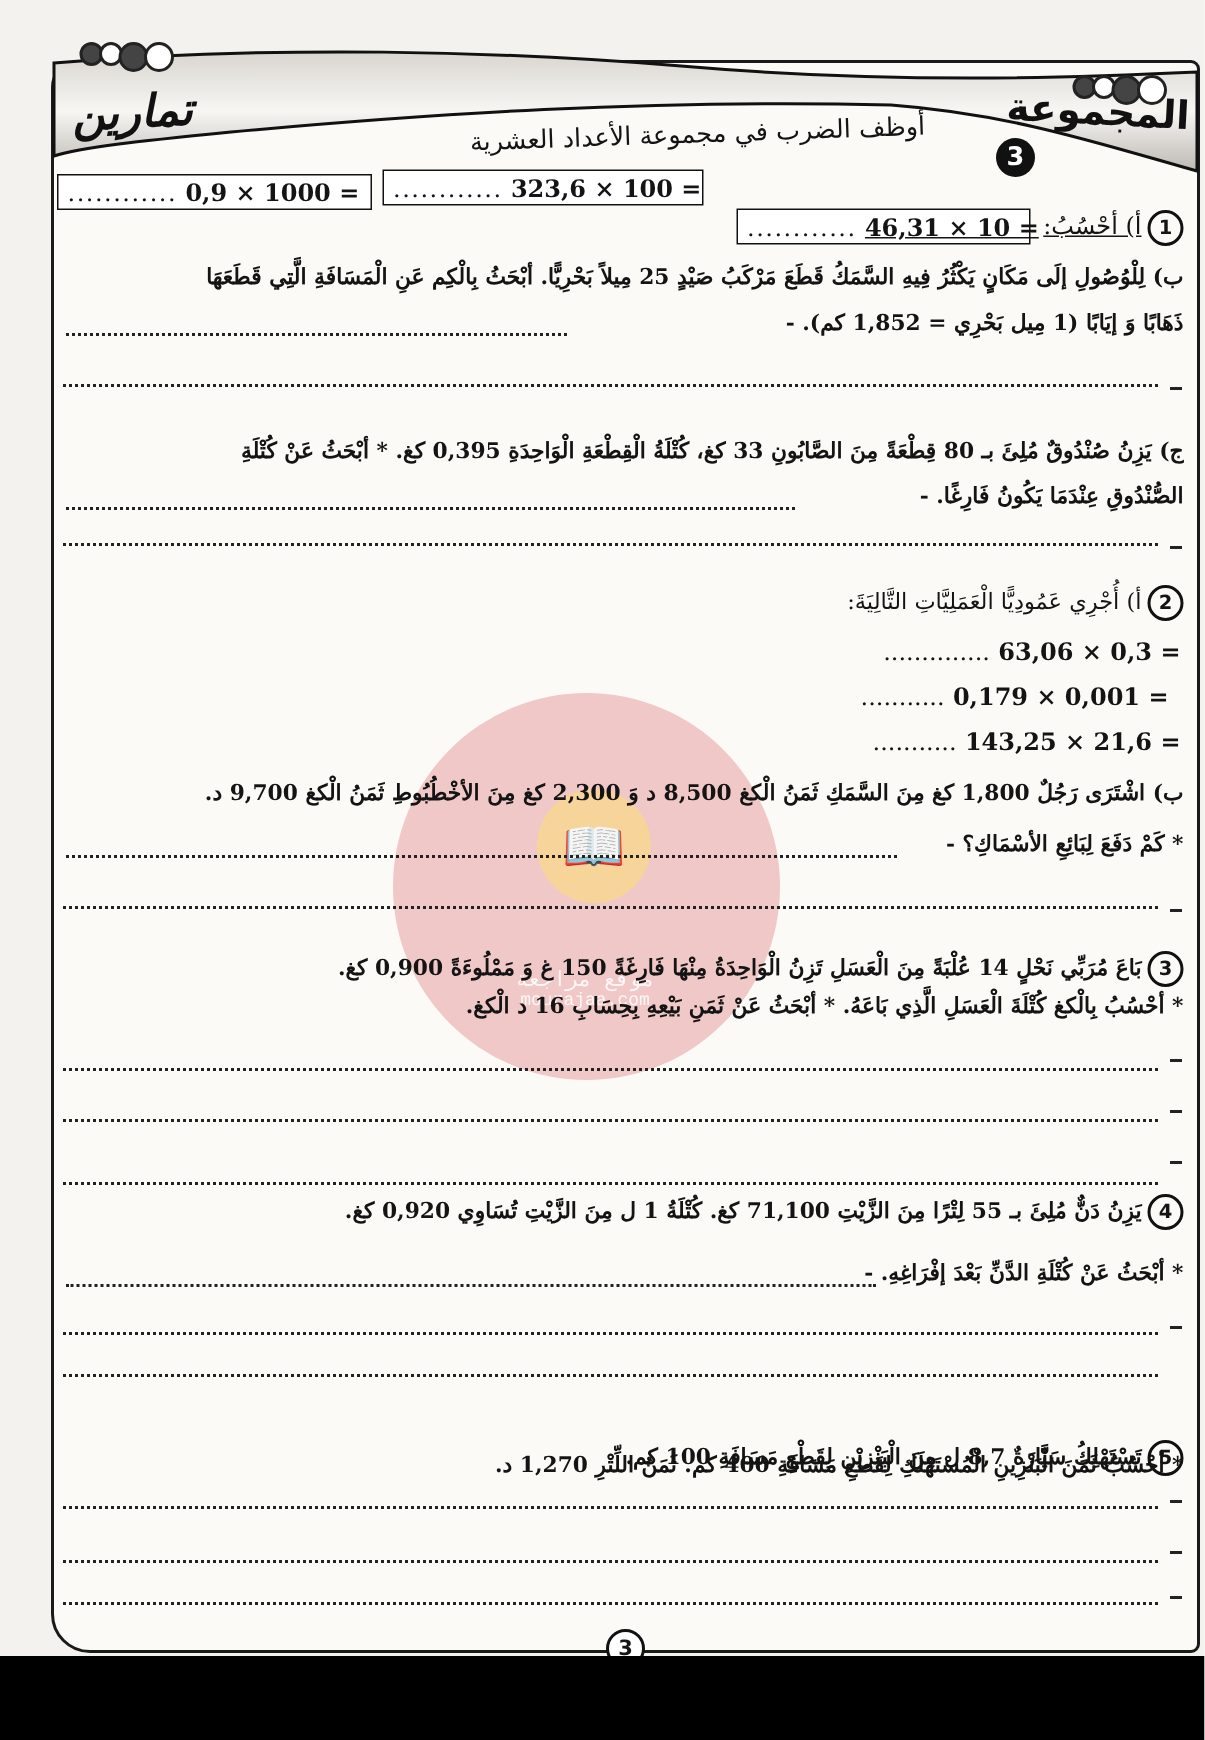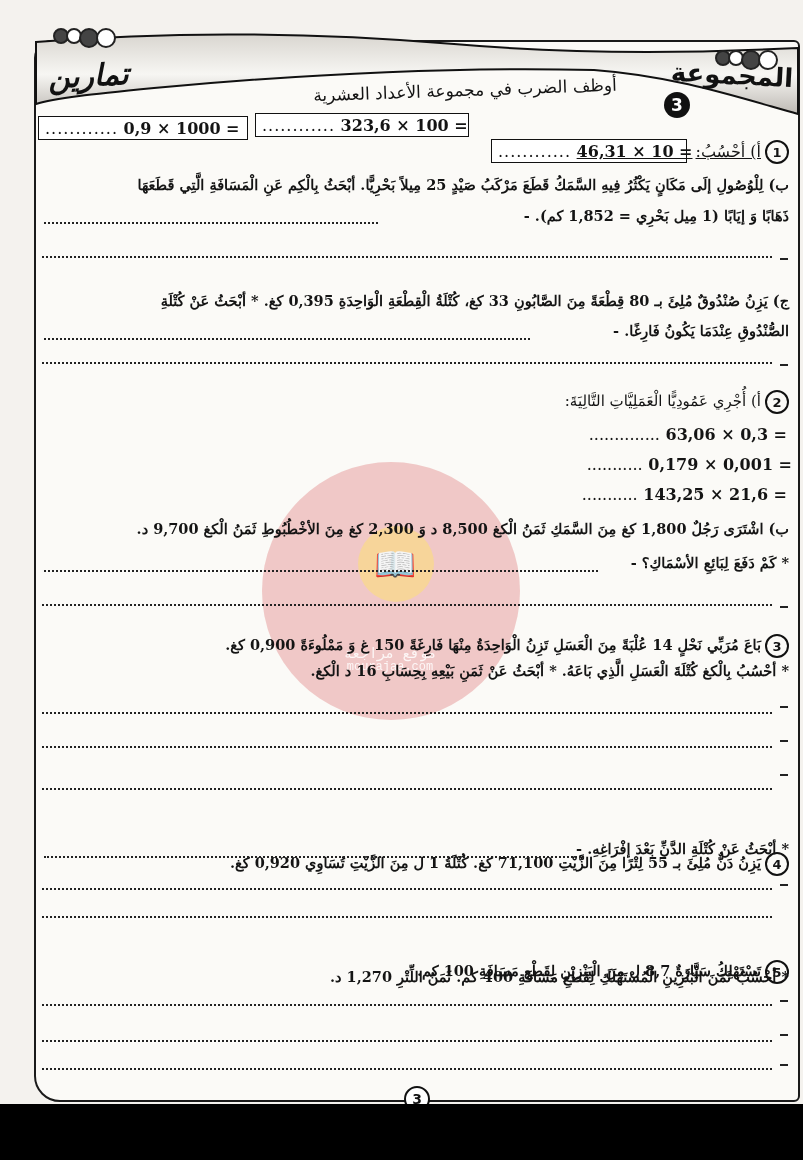--- a/index.html
+++ b/index.html
@@ -165,21 +165,21 @@
   <div class="dotline" style="left:42px; top:362px; width:730px;"></div>
 </div>
 
 <div>
   <div class="row" style="top:390px; right:14px; font-size:15px;">
     <span class="num-circle">2</span><span>أ) أُجْرِي عَمُودِيًّا الْعَمَلِيَّاتِ التَّالِيَةَ:</span>
   </div>
   <div class="eq" style="right:16px; top:425px;">
     <span class="dots">..............</span> <span>63,06 × 0,3 =</span>
   </div>
-  <div class="eq" style="right:11px; top:455px;">
+  <div class="eq" style="right:24px; top:455px;">
     <span class="dots">...........</span> <span>0,179 × 0,001 =</span>
   </div>
   <div class="eq" style="right:16px; top:485px;">
     <span class="dots">...........</span> <span>143,25 × 21,6 =</span>
   </div>
 
   <div class="row b" style="top:520px; right:14px; font-size:14.5px;">ب) اشْتَرَى رَجُلٌ 1,800 كغ مِنَ السَّمَكِ ثَمَنُ الْكغ 8,500 د وَ 2,300 كغ مِنَ الأخْطُبُوطِ ثَمَنُ الْكغ 9,700 د.</div>
   <div class="row b" style="top:554px; right:14px; font-size:14.5px;">* كَمْ دَفَعَ لِبَائِعِ الأسْمَاكِ؟ -</div>
   <div class="dotline" style="left:44px; top:570px; width:554px;"></div>
   <div class="dash" style="left:780px; top:606px;"></div>
@@ -193,21 +193,21 @@
   <div class="row b" style="top:662px; right:14px; font-size:14.5px;">* أحْسُبُ بِالْكغ كُتْلَةَ الْعَسَلِ الَّذِي بَاعَهُ. * أبْحَثُ عَنْ ثَمَنِ بَيْعِهِ بِحِسَابِ 16 د الْكغ.</div>
   <div class="dash" style="left:780px; top:706px;"></div>
   <div class="dotline" style="left:42px; top:712px; width:730px;"></div>
   <div class="dash" style="left:780px; top:740px;"></div>
   <div class="dotline" style="left:42px; top:746px; width:730px;"></div>
   <div class="dash" style="left:780px; top:774px;"></div>
   <div class="dotline" style="left:42px; top:788px; width:730px;"></div>
 </div>
 
 <div>
-  <div class="row b" style="top:852px; right:14px; font-size:14.5px;">
+  <div class="row b" style="top:796px; right:14px; font-size:14.5px;">
     <span class="num-circle">4</span><span>يَزِنُ دَنٌّ مُلِئَ بـ 55 لِتْرًا مِنَ الزَّيْتِ 71,100 كغ. كُتْلَةُ 1 ل مِنَ الزَّيْتِ تُسَاوِي 0,920 كغ.</span>
   </div>
   <div class="row b" style="top:840px; right:14px; font-size:14.5px;">* أبْحَثُ عَنْ كُتْلَةِ الدَّنِّ بَعْدَ إفْرَاغِهِ. -</div>
   <div class="dotline" style="left:44px; top:856px; width:540px;"></div>
   <div class="dash" style="left:780px; top:884px;"></div>
   <div class="dotline" style="left:42px; top:888px; width:730px;"></div>
   <div class="dotline" style="left:42px; top:916px; width:730px;"></div>
 </div>
 
 <div>

